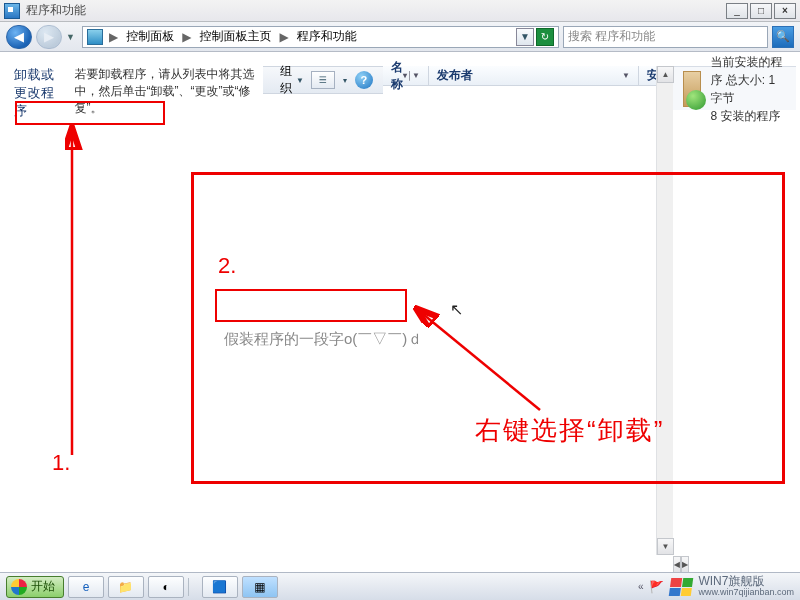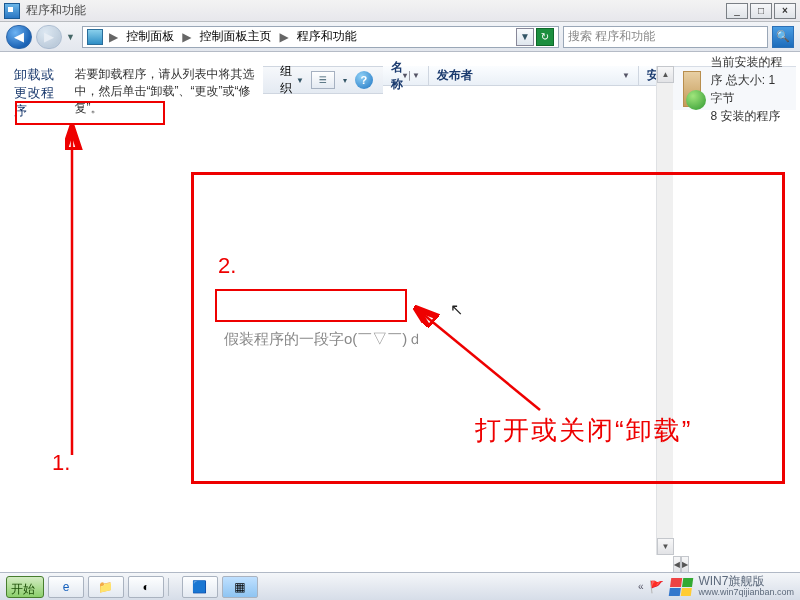--- a/index.html
+++ b/index.html
@@ -57,21 +57,21 @@
 .scrollbar-v { position:absolute; right:0; top:0; bottom:17px; width:17px; background:#f0f0f0; border-left:1px solid #dfe1e4; }
 .scrollbar-v .arrow, .scrollbar-h .arrow { height:17px; width:17px; background:linear-gradient(#f7f7f8,#e2e3e6); border:1px solid #c4c7cc; display:flex; align-items:center; justify-content:center; font-size:8px; color:#555; }
 .scrollbar-h { position:absolute; left:0; right:17px; bottom:0; height:17px; background:#f0f0f0; border-top:1px solid #dfe1e4; display:flex; }
 .scrollbar-h .arrow { }
 .statusbar { height:44px; border-top:1px solid #d7dde6; background:#f6f8fb; display:flex; align-items:center; padding:4px 10px; gap:10px; }
 .staticon { width:36px; height:36px; background:linear-gradient(#e8cfa3,#c49a5a); border:1px solid #b88e4e; position:relative; }
 .staticon::after { content:""; position:absolute; right:-6px; bottom:-4px; width:20px; height:20px; border-radius:50%; background:radial-gradient(circle at 35% 30%,#a0e57c,#2e9830); }
 .stattext { font-size:12px; color:#333; line-height:1.5; }
 
 .taskbar { position:absolute; left:0; right:0; bottom:0; height:28px; background:linear-gradient(#f4f6f9,#d6dde8); border-top:1px solid #b1b9c6; display:flex; align-items:center; padding:0 6px; gap:4px; }
-.startbtn { height:22px; padding:0 8px 0 4px; border:1px solid #477d2e; border-radius:3px; background:linear-gradient(#d3ecc2,#8ccf6c); display:flex; align-items:center; gap:4px; color:#1d4f08; font-size:12px;flex-direction:column; }
+.startbtn { height:22px; padding:0 8px 0 4px; border:1px solid #477d2e; border-radius:3px; background:linear-gradient(#d3ecc2,#8ccf6c); display:flex; align-items:center; gap:4px; color:#1d4f08; font-size:12px; }
 .orb { width:16px; height:16px; border-radius:50%; background: conic-gradient(#e24 0 90deg,#2a2 90deg 180deg,#27c 180deg 270deg,#fc3 270deg 360deg); }
 .tbtn { width:36px; height:22px; border:1px solid #aab3c0; border-radius:2px; background:linear-gradient(#fdfeff,#e3e9f1); display:flex; align-items:center; justify-content:center; font-size:12px; }
 .tbtn.ie { color:#1560bd; }
 .tray { margin-left:auto; display:flex; gap:6px; align-items:center; }
 .winflag { width:22px; height:18px; display:grid; grid-template-columns:1fr 1fr; grid-template-rows:1fr 1fr; gap:1px; transform: skewX(-8deg);}
 .winflag span:nth-child(1){background:#e44;} .winflag span:nth-child(2){background:#3a3;}
 .winflag span:nth-child(3){background:#37c;} .winflag span:nth-child(4){background:#fc3;}
 .brand { font-size:12px; color:#5d6a7c; }
 
 
@@ -199,21 +199,21 @@
   </div>
 </div>
 
 <div class="anno redbox" style="left:15px; top:101px; width:150px; height:24px;"></div>
 <div class="anno redbox big" style="left:191px; top:172px; width:594px; height:312px;"></div>
 <div class="anno redbox" style="left:215px; top:289px; width:192px; height:33px;"></div>
 
 <div class="label1" style="left:52px; top:450px;">1.</div>
 <div class="label1" style="left:218px; top:253px;">2.</div>
 <div class="fake" style="left:224px; top:296px;margin-top:34px;">假装程序的一段字o(￣▽￣)ｄ</div>
-<div class="tip" style="left:475px; top:413px;">打开或关闭“卸载”</div>
+<div class="tip" style="left:475px; top:413px;">右键选择“卸载”</div>
 
 <svg class="anno" style="left:0;top:0;" width="800" height="600">
   <defs>
     <marker id="ah" markerWidth="10" markerHeight="10" refX="8" refY="3" orient="auto">
       <path d="M0,0 L9,3 L0,6 Z" fill="#e00"></path>
     </marker>
   </defs>
   <line x1="72" y1="455" x2="72" y2="130" marker-end="url(#ah)"></line>
   <line x1="540" y1="410" x2="418" y2="310" marker-end="url(#ah)"></line>
 </svg>

